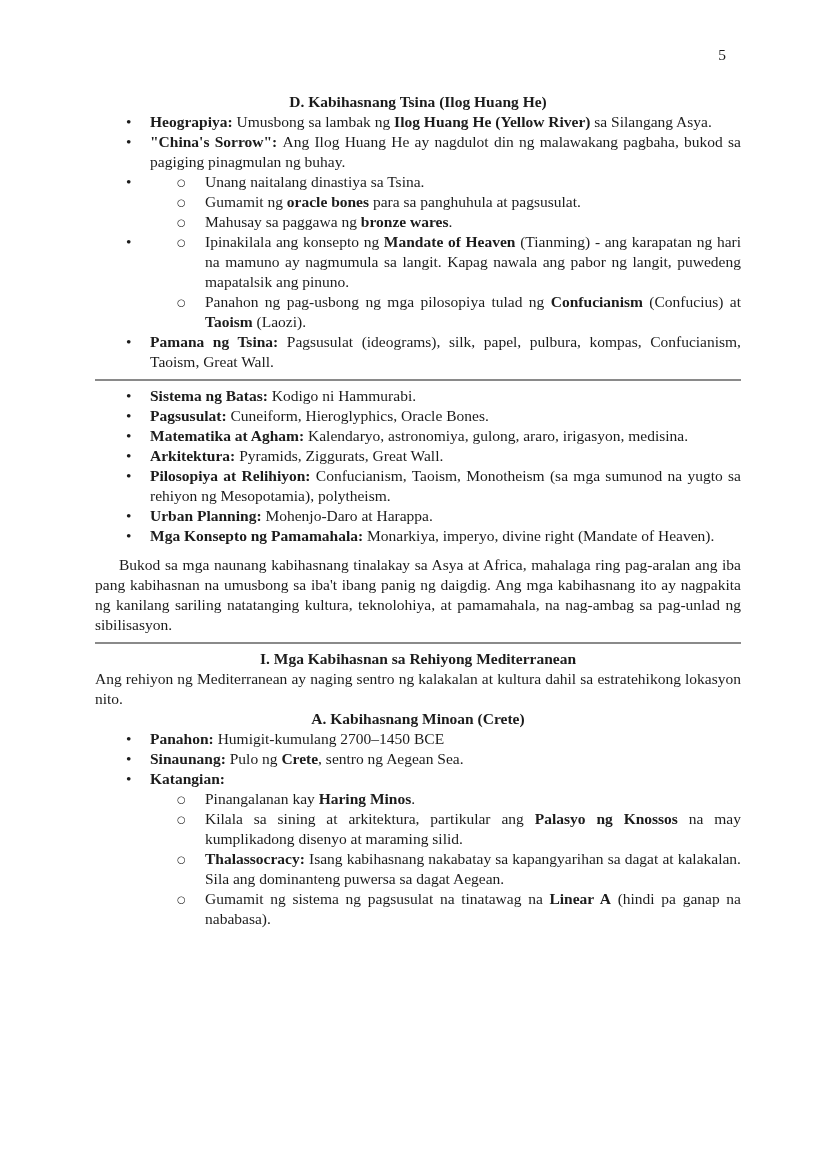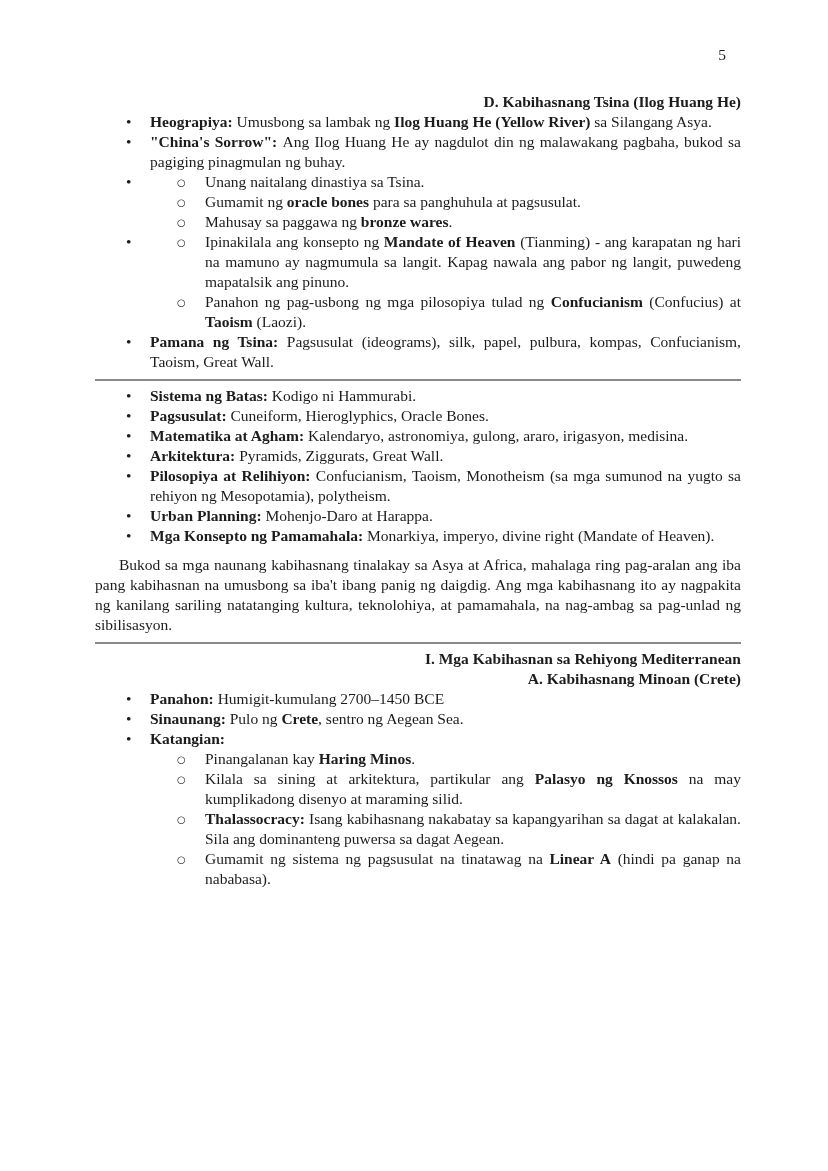--- a/index.html
+++ b/index.html
@@ -33,21 +33,21 @@
   }
   .block {
     font-size: 15.5px;
     line-height: 20px;
     text-align: justify;
     text-justify: inter-word;
   }
   .block .bold { font-weight: bold; }
   .heading {
     font-weight: bold;
-    text-align: right;
+    text-align: center;
     font-family: Liberation Serif, serif;
   }
   .bullet-1 {
     position: relative;
     padding-left: 55px;
   }
   .bullet-1 > .marker {
     position: absolute;
     left: 31px;
     top: 0;
@@ -95,20 +95,21 @@
       <div class="block bullet-1"><span class="marker">•</span><span class="bold">Sistema ng Batas: </span><span>Kodigo ni Hammurabi.</span></div>
       <div class="block bullet-1"><span class="marker">•</span><span class="bold">Pagsusulat: </span><span>Cuneiform, Hieroglyphics, Oracle Bones.</span></div>
       <div class="block bullet-1"><span class="marker">•</span><span class="bold">Matematika at Agham: </span><span>Kalendaryo, astronomiya, gulong, araro, irigasyon, medisina.</span></div>
       <div class="block bullet-1"><span class="marker">•</span><span class="bold">Arkitektura: </span><span>Pyramids, Ziggurats, Great Wall.</span></div>
       <div class="block bullet-1"><span class="marker">•</span><span class="bold">Pilosopiya at Relihiyon: </span><span>Confucianism, Taoism, Monotheism (sa mga sumunod na yugto sa rehiyon ng Mesopotamia), polytheism.</span></div>
       <div class="block bullet-1"><span class="marker">•</span><span class="bold">Urban Planning: </span><span>Mohenjo-Daro at Harappa.</span></div>
       <div class="block bullet-1"><span class="marker">•</span><span class="bold">Mga Konsepto ng Pamamahala: </span><span>Monarkiya, imperyo, divine right (Mandate of Heaven).</span></div>
       <div class="block para first-indent gap-top"><span>Bukod sa mga naunang kabihasnang tinalakay sa Asya at Africa, mahalaga ring pag-aralan ang iba pang kabihasnan na umusbong sa iba't ibang panig ng daigdig. Ang mga kabihasnang ito ay nagpakita ng kanilang sariling natatanging kultura, teknolohiya, at pamamahala, na nag-ambag sa pag-unlad ng sibilisasyon.</span></div>
       <div class="divider" style="background: rgb(138, 138, 138);"></div>
       <div class="block heading"><span class="bold">I. Mga Kabihasnan sa Rehiyong Mediterranean</span></div>
+      <div class="block para"><span>Ang rehiyon ng Mediterranean ay naging sentro ng kalakalan at kultura dahil sa estratehikong lokasyon nito.</span></div>
       <div class="block heading"><span class="bold">A. Kabihasnang Minoan (Crete)</span></div>
       <div class="block bullet-1"><span class="marker">•</span><span class="bold">Panahon: </span><span>Humigit-kumulang 2700–1450 BCE</span></div>
       <div class="block bullet-1"><span class="marker">•</span><span class="bold">Sinaunang: </span><span>Pulo ng </span><span class="bold">Crete</span><span>, sentro ng Aegean Sea.</span></div>
       <div class="block bullet-1"><span class="marker">•</span><span class="bold">Katangian:</span></div>
       <div class="block bullet-2"><span class="marker">○</span><span>Pinangalanan kay </span><span class="bold">Haring Minos</span><span>.</span></div>
       <div class="block bullet-2"><span class="marker">○</span><span>Kilala sa sining at arkitektura, partikular ang </span><span class="bold">Palasyo ng Knossos</span><span> na may kumplikadong disenyo at maraming silid.</span></div>
       <div class="block bullet-2"><span class="marker">○</span><span class="bold">Thalassocracy: </span><span>Isang kabihasnang nakabatay sa kapangyarihan sa dagat at kalakalan. Sila ang dominanteng puwersa sa dagat Aegean.</span></div>
       <div class="block bullet-2"><span class="marker">○</span><span>Gumamit ng sistema ng pagsusulat na tinatawag na </span><span class="bold">Linear A</span><span> (hindi pa ganap na nababasa).</span></div>
     </div>
 </div>

